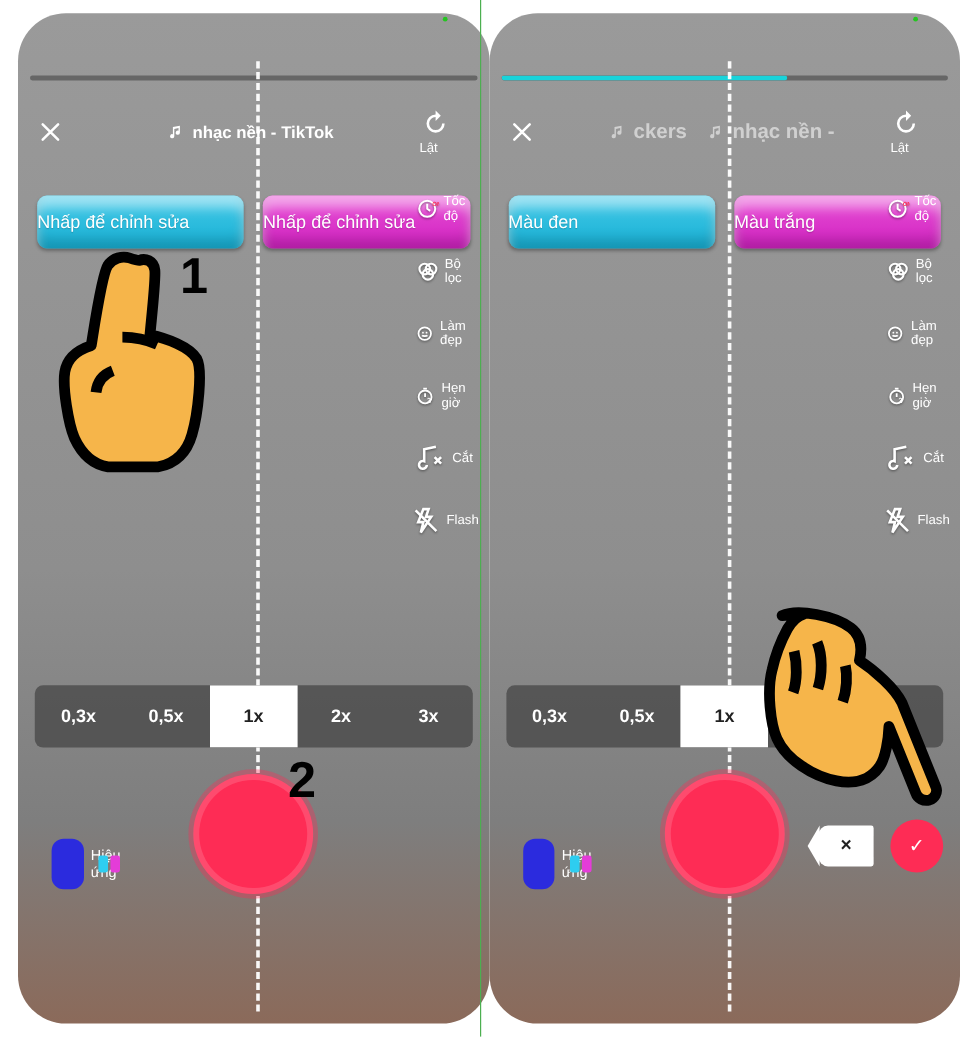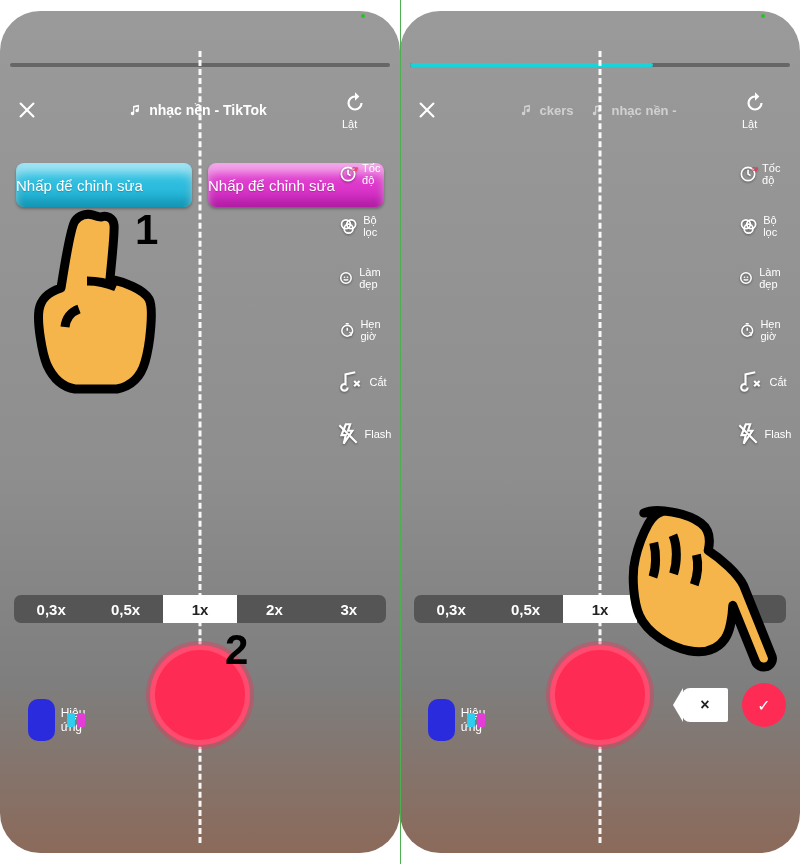--- a/index.html
+++ b/index.html
@@ -1,41 +1,41 @@
 <!DOCTYPE html>
 <html><head>
 <meta charset="utf-8">
 <style>
 html,body{margin:0;padding:0;width:800px;height:864px;background:#fff;font-family:-apple-system,Helvetica,Arial,sans-serif;overflow:hidden}
 .wrap{position:relative;display:flex;width:800px;height:864px;gap:0}
 .phone{position:relative;width:400px;height:842px;margin-top:11px;border-radius:40px;overflow:hidden;background:linear-gradient(180deg,#9a9a9a 0%,#8e8e8e 55%,#7e7e7e 80%,#8b6a5a 100%)}
-.phone.left{margin-left:0}
+.phone.left{margin-left:15px}
 .phone.right{margin-left:0}
 .divider{position:absolute;left:400px;top:0;bottom:0;width:1px;background:#4caf50;z-index:30}
 .status-dot{position:absolute;top:3px;right:35px;width:4px;height:4px;background:#24c520;border-radius:50%}
 .progress{position:absolute;left:10px;right:10px;top:52px;height:4px;background:#666;border-radius:2px;overflow:hidden}
 .progress::after{content:"";position:absolute;left:0;top:0;bottom:0;width:var(--pw,0%);background:#19d3da;border-radius:2px}
 .top-row{position:absolute;top:75px;left:0;right:0;height:48px;display:flex;align-items:center;color:#fff}
 .close{width:54px;display:flex;align-items:center;justify-content:center;font-size:26px;font-weight:300}
 .top-mid{flex:1;display:flex;align-items:center;justify-content:center;gap:18px;font-size:14px;font-weight:600}
 .music{display:flex;align-items:center;gap:6px}
-.music.faded{opacity:.55;font-size:13px}
+.music.faded{opacity:.55;font-size:17px}
 .music svg{width:14px;height:14px}
 .flip-area{width:58px;display:flex;flex-direction:column;gap:2px;font-size:11px}
 .flip-area svg{width:26px;height:26px}
 .pills{position:absolute;top:152px;left:16px;right:16px;display:flex;justify-content:space-between;gap:16px}
 .pill{flex:1;height:44px;border-radius:8px;display:flex;align-items:center;justify-content:flex-start;color:#fff;font-size:15px;font-weight:400;box-shadow:inset 0 10px 10px rgba(255,255,255,.5),inset 0 -8px 10px rgba(0,0,0,.15),0 2px 3px rgba(0,0,0,.3)}
 .pill.blue{background:linear-gradient(#43c9e8,#18b0d4)}
 .pill.pink{background:linear-gradient(#e850d6,#d022c0)}
 .pill span{text-shadow:0 1px 1px rgba(0,0,0,.2)}
 .side{position:absolute;right:12px;top:150px;width:50px;display:flex;flex-direction:column;gap:26px;color:#fff;align-items:center;font-size:11px}
 .side .item{display:flex;flex-direction:row;align-items:center;gap:4px}
 .side svg{width:26px;height:26px;filter:drop-shadow(0 1px 1px rgba(0,0,0,.4))}
 .center-dash{position:absolute;left:200px;top:40px;bottom:10px;width:0;border-left:3px dashed #fff;opacity:.95;transform:translateX(-50%)}
-.speed{position:absolute;left:14px;right:14px;bottom:230px;height:28px;display:flex;background:rgba(70,70,70,.75);border-radius:7px;overflow:hidden;color:#fff;font-size:15px;font-weight:600}
+.speed{position:absolute;left:14px;right:14px;bottom:230px;height:52px;display:flex;background:rgba(70,70,70,.75);border-radius:7px;overflow:hidden;color:#fff;font-size:15px;font-weight:600}
 .speed div{flex:1;display:flex;align-items:center;justify-content:center}
 .speed .sel{background:#fff;color:#222}
 .record{position:absolute;left:50%;bottom:108px;transform:translateX(-50%);width:90px;height:90px;border-radius:50%;background:#fe2c55;border:5px solid rgba(255,255,255,.15);box-shadow:0 0 0 4px rgba(254,44,85,.35)}
 .eff{position:absolute;left:28px;bottom:112px;width:64px;display:flex;flex-direction:row;align-items:center;gap:6px;color:#fff;font-size:12px}
 .eff .box{width:42px;height:42px;border-radius:10px;background:#2b2bde;display:flex;align-items:center;justify-content:center}
 .eff .box::before{content:"";position:absolute;width:8px;height:14px;background:#2ecdf0;border-radius:2px;left:39px}
 .eff .box::after{content:"";position:absolute;width:8px;height:14px;background:#e43cd8;border-radius:2px;left:49px}
 .upload{position:absolute;right:28px;bottom:112px;width:64px;display:flex;flex-direction:column;align-items:center;gap:6px;color:#fff;font-size:12px}
 .upload .box{width:42px;height:42px;border-radius:10px;background:linear-gradient(#88cff1,#d8b991);position:relative;overflow:hidden}
 .upload .box::before{content:"";position:absolute;right:6px;top:6px;width:10px;height:10px;background:#ffe05e;border-radius:50%}
@@ -196,20 +196,28 @@
         </div>
       </div>
       <div class="flip-area item">
         <svg viewBox="0 0 24 24">
             <path d="M12 5a7 7 0 1 0 7 7h-2a5 5 0 1 1-5-5v3l4-4-4-4v3z" fill="#fff"></path>
           </svg>
         <span>Lật</span>
       </div>
     </div>
 
+    <div class="pills">
+      <div class="pill blue">
+          <span>Màu đen</span>
+        </div>
+      <div class="pill pink">
+          <span>Màu trắng</span>
+        </div>
+    </div>
 
     <div class="side">
       <div class="item">
           <svg viewBox="0 0 24 24">
             <circle cx="12" cy="12" r="8" fill="none" stroke="#fff" stroke-width="2"></circle>
             <path d="M12 7v5l3 2" stroke="#fff" stroke-width="2" fill="none"></path>
             <text x="17" y="9" font-size="6" fill="#fe2c55" font-weight="bold">ON</text>
           </svg>
           <span>Tốc độ</span>
         </div>

